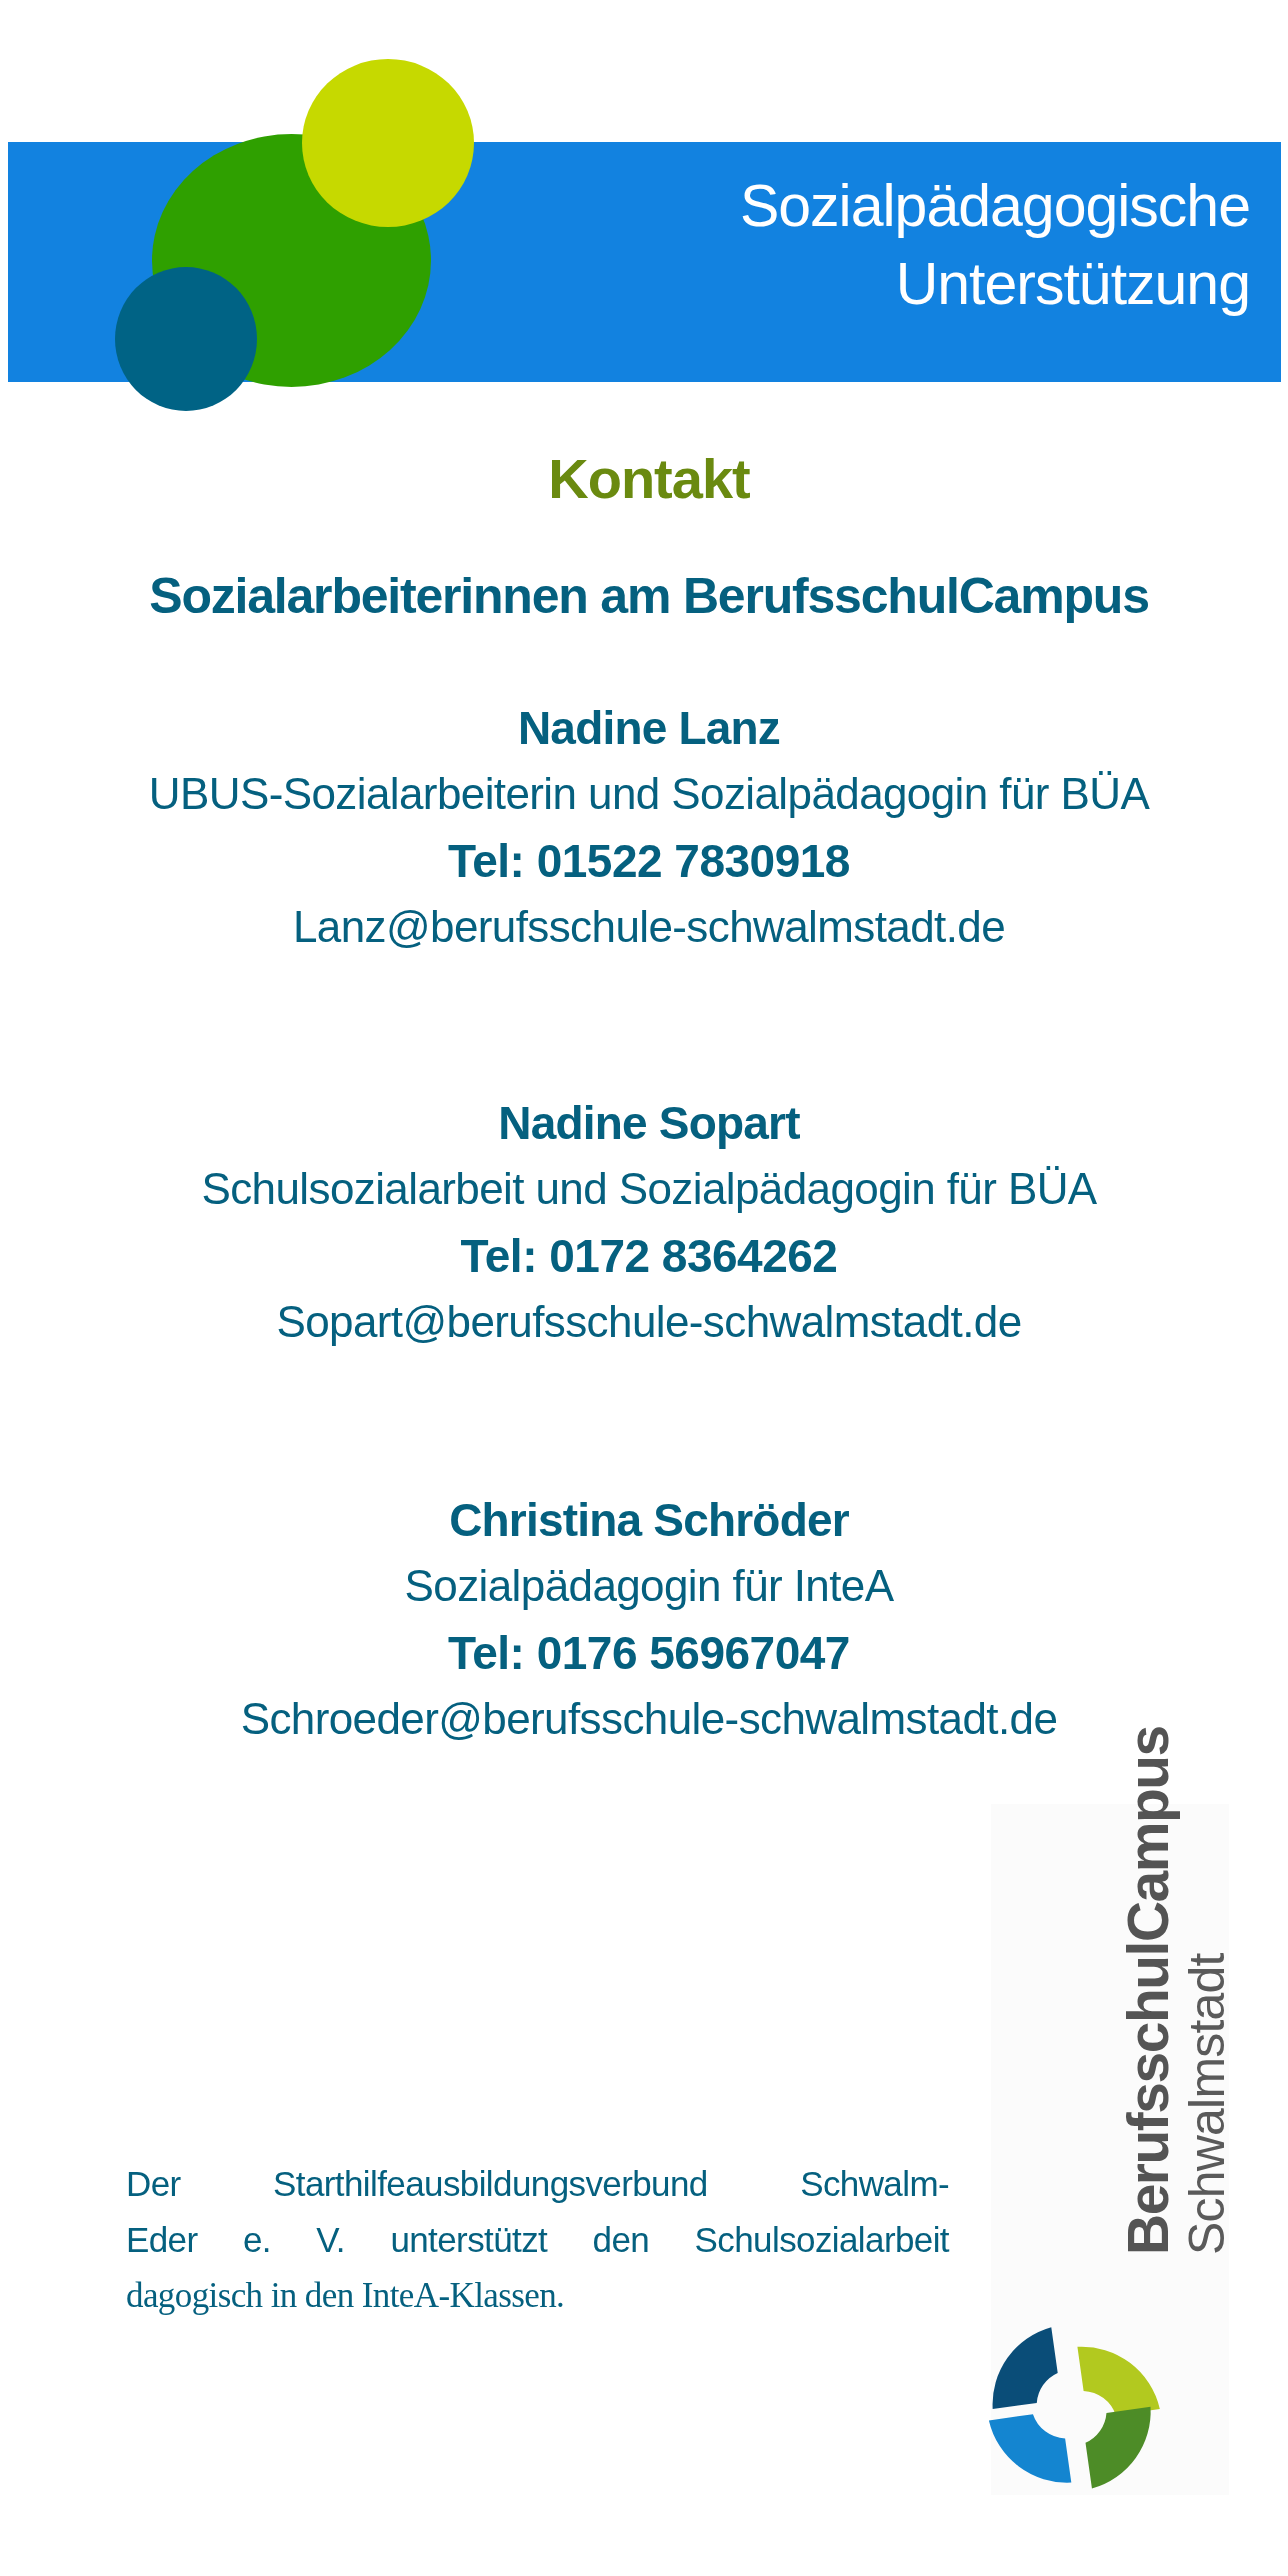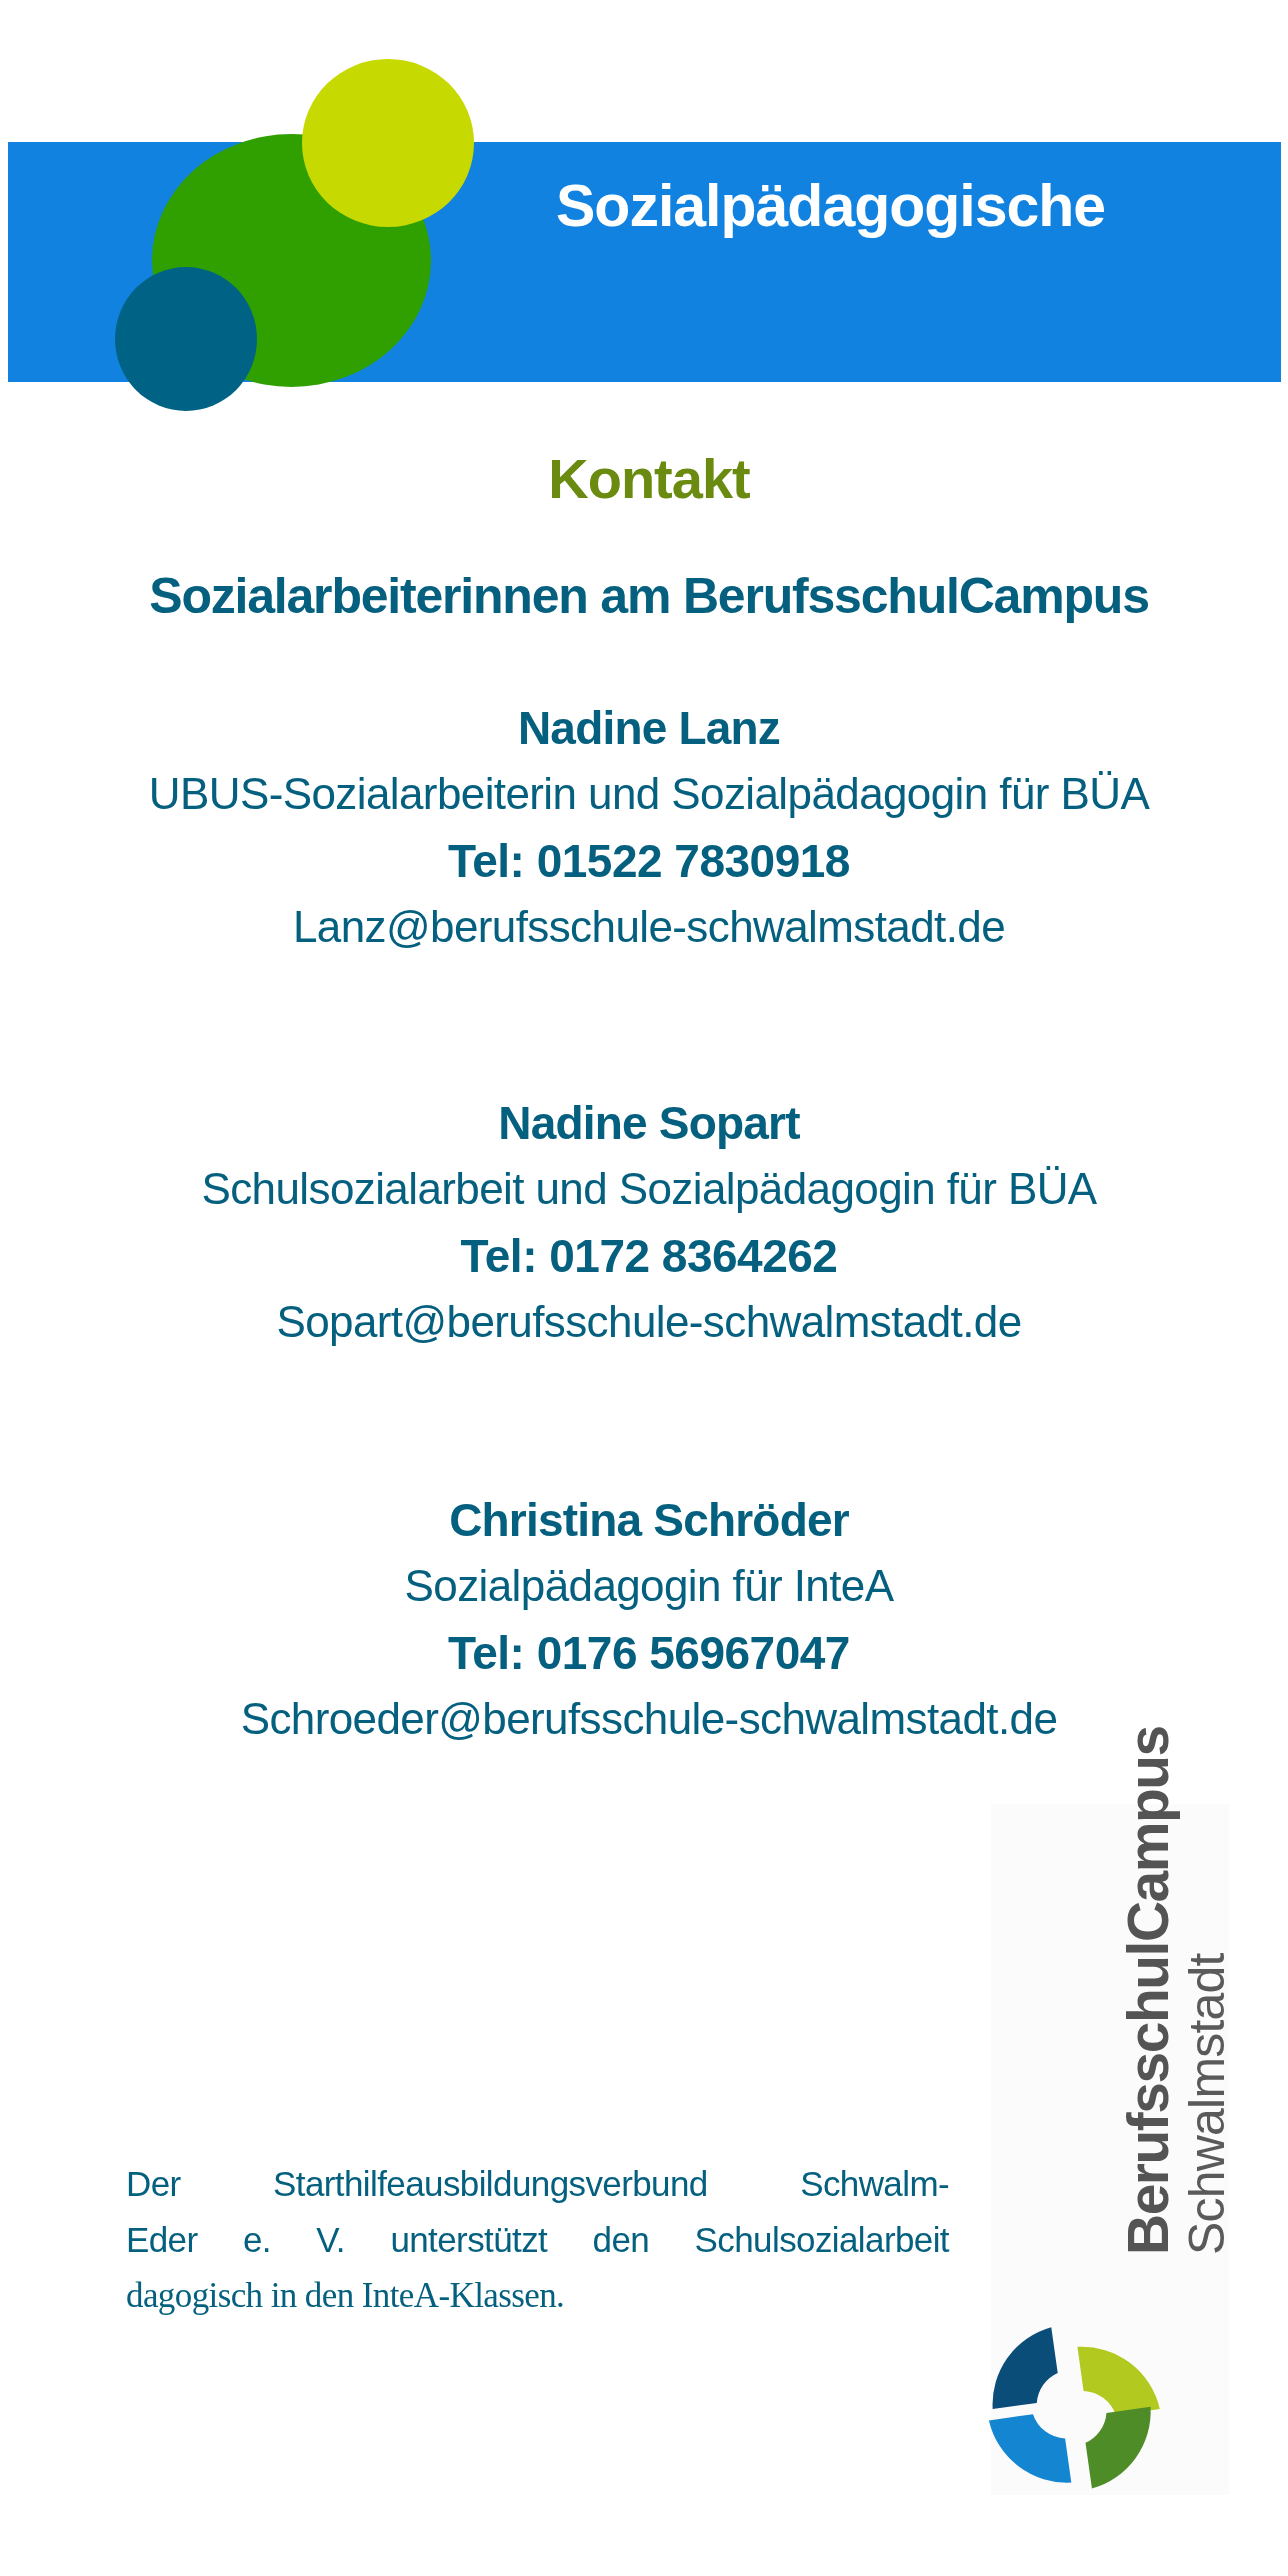--- a/index.html
+++ b/index.html
@@ -4,22 +4,22 @@
 <style>
   html, body { margin: 0; padding: 0; background: #ffffff; }
   body { width: 1288px; height: 2576px; position: relative; overflow: hidden;
          font-family: "Liberation Sans", "DejaVu Sans", sans-serif; }
   .abs { position: absolute; }
   .banner { left: 8px; top: 142px; width: 1273px; height: 240px; background: #1282e0; }
   .circle { position: absolute; border-radius: 50%; }
   .c-green { left: 152px; top: 134px; width: 279px; height: 253px; background: #2fa000; }
   .c-lime { left: 302px; top: 59px; width: 172px; height: 168px; background: #c6d900; }
   .c-teal { left: 115px; top: 267px; width: 142px; height: 144px; background: #006385; }
-  .title { right: 38px; top: 167px; width: 694px; text-align: left; color: #ffffff;
-           font-weight: bold; font-size: 59px; line-height: 78px; letter-spacing: -1px; }
+  .title { right: 38px; top: 167px; width: 694px; text-align: right; color: #ffffff;
+           font-weight: normal; font-size: 59px; line-height: 78px; letter-spacing: -1px; }
   .title span { display: block; }
   .center-line { left: 0; width: 1298px; text-align: center; white-space: nowrap; color: #05607f; }
   .kontakt { top: 446px; font-size: 56px; font-weight: bold; color: #6a8a10; line-height: 65px; letter-spacing: -1px; }
   .subhead { top: 567px; font-size: 50px; font-weight: bold; line-height: 59px; letter-spacing: -1.2px; }
   .name { font-size: 46px; font-weight: bold; line-height: 56px; letter-spacing: -0.8px; }
   .role { font-size: 44px; line-height: 56px; letter-spacing: -0.6px; }
   .tel  { font-size: 46px; font-weight: bold; line-height: 56px; letter-spacing: -0.5px; }
   .email { font-size: 44px; line-height: 56px; letter-spacing: -0.6px; }
   .contact { position: absolute; left: 0; width: 1298px; }
   .contact > div { position: absolute; left: 0; width: 100%; text-align: center; white-space: nowrap; color: #05607f; }
@@ -35,20 +35,21 @@
 </style>
 </head>
 <body>
 
 <div class="abs banner"></div>
 <div class="circle c-green"></div>
 <div class="circle c-lime"></div>
 <div class="circle c-teal"></div>
 <div class="abs title">
   <span>Sozialpädagogische</span>
+  <span>Unterstützung</span>
 </div>
 
 <div class="abs center-line kontakt">Kontakt</div>
 <div class="abs center-line subhead">Sozialarbeiterinnen am BerufsschulCampus</div>
 
 <div class="contact" style="top:700px;">
   <div class="name" style="top:0px;">Nadine Lanz</div>
   <div class="role" style="top:66px;">UBUS-Sozialarbeiterin und Sozialpädagogin für BÜA</div>
   <div class="tel" style="top:133px;">Tel: 01522 7830918</div>
   <div class="email" style="top:199px;">Lanz@berufsschule-schwalmstadt.de</div>

